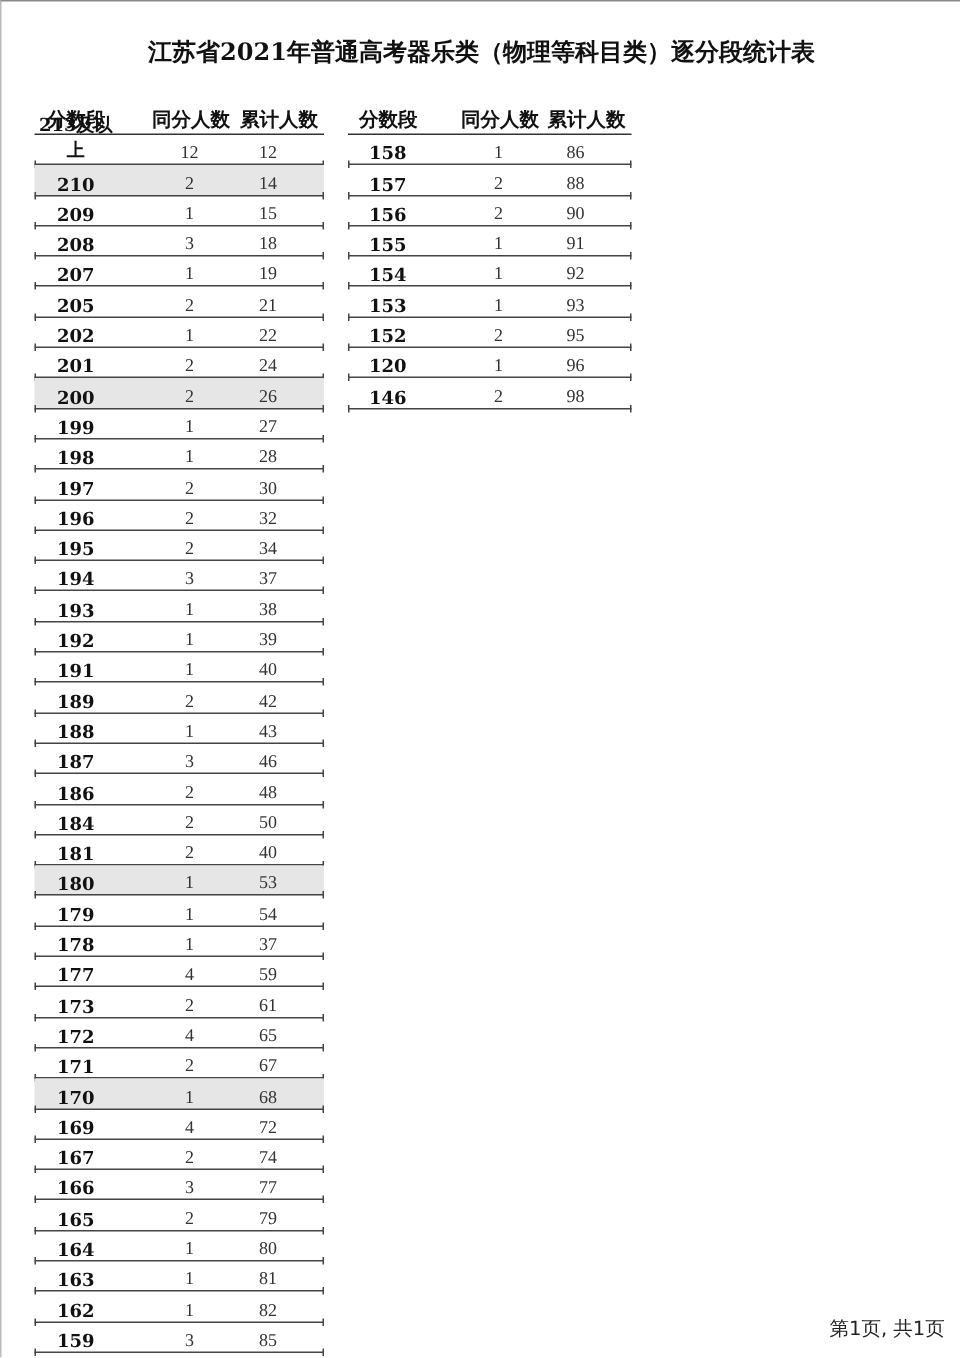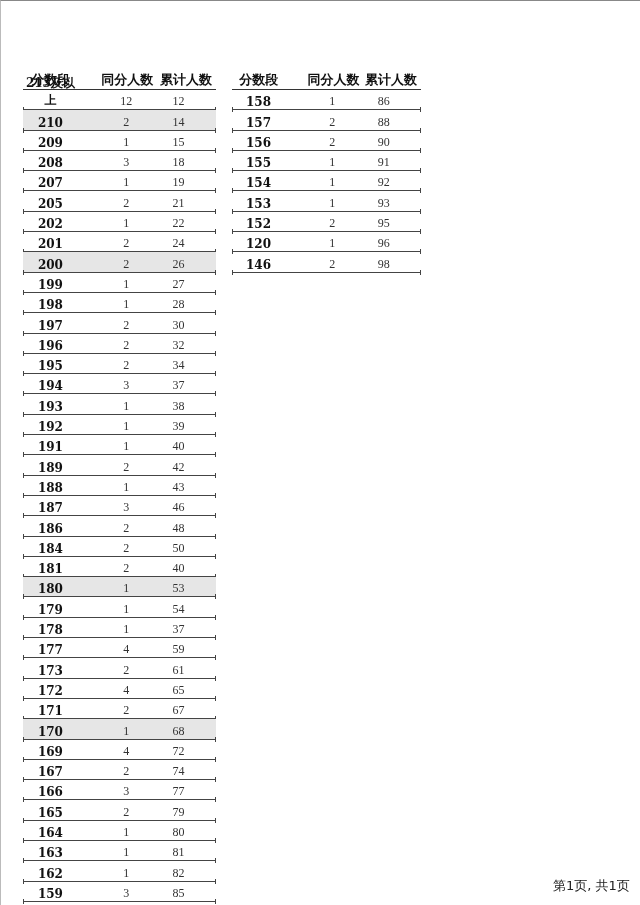--- a/index.html
+++ b/index.html
@@ -93,20 +93,21 @@
       left: 552px;
       font-size: 13px;
       font-family: "DejaVu Sans", "Liberation Sans", sans-serif;
       color: #222;
     }
   </style>
 </head>
 <body>
 
 <div class="page-frame">
+  <div class="title">江苏省2021年普通高考器乐类（物理等科目类）逐分段统计表</div>
 
   <div class="stat-table left">
     <div class="thead">
       <span class="c1">分数段</span>
       <span class="c2">同分人数</span>
       <span class="c3">累计人数</span>
     </div>
     <div id="left-body">
         <div class="row">
           <span class="c1">213及以上</span>

